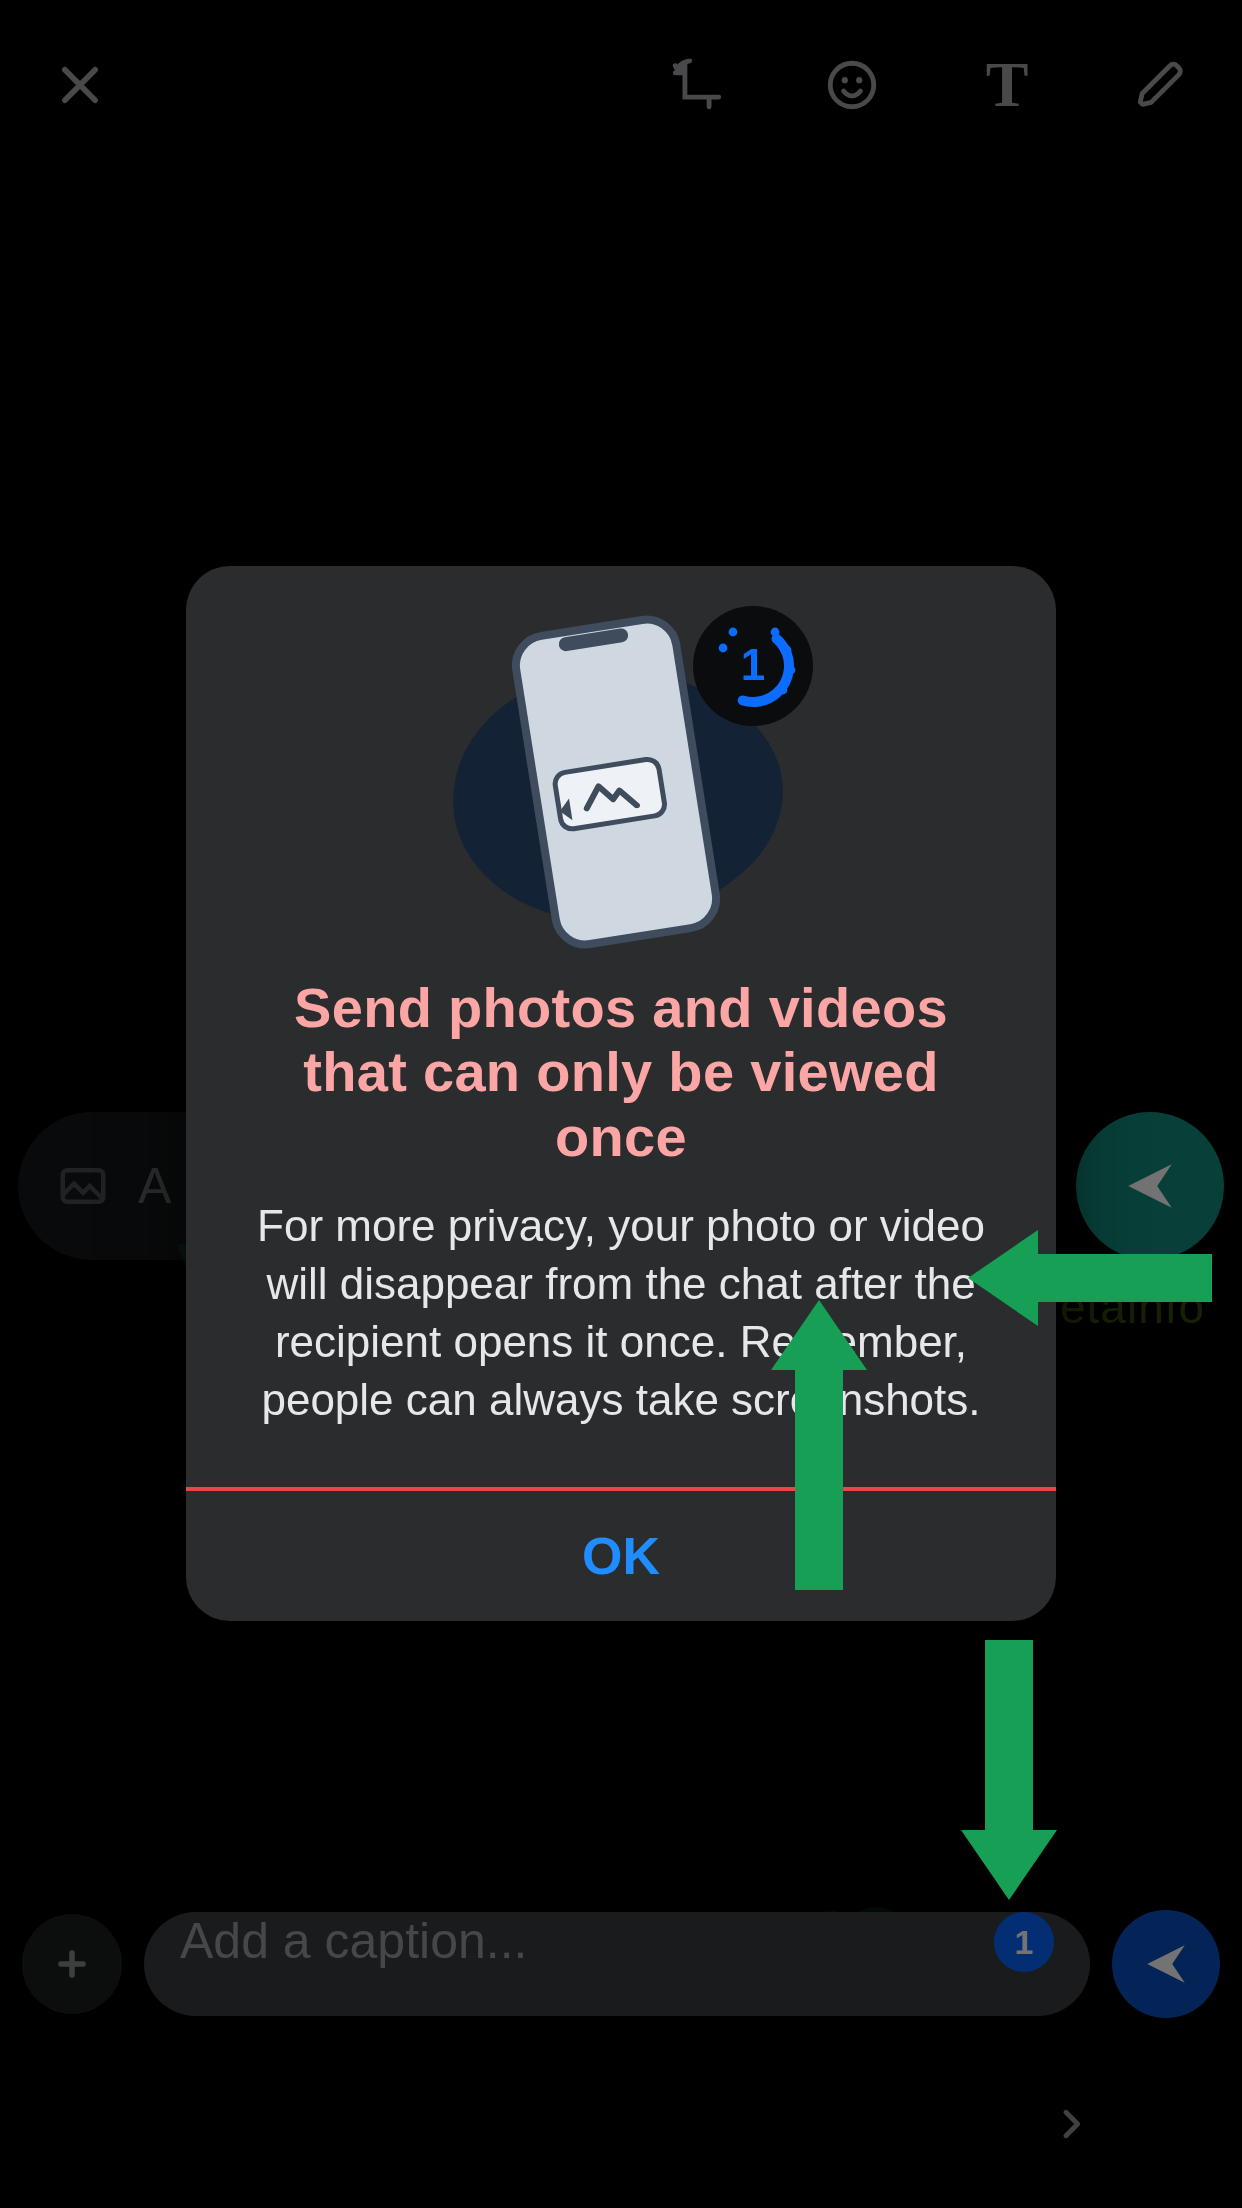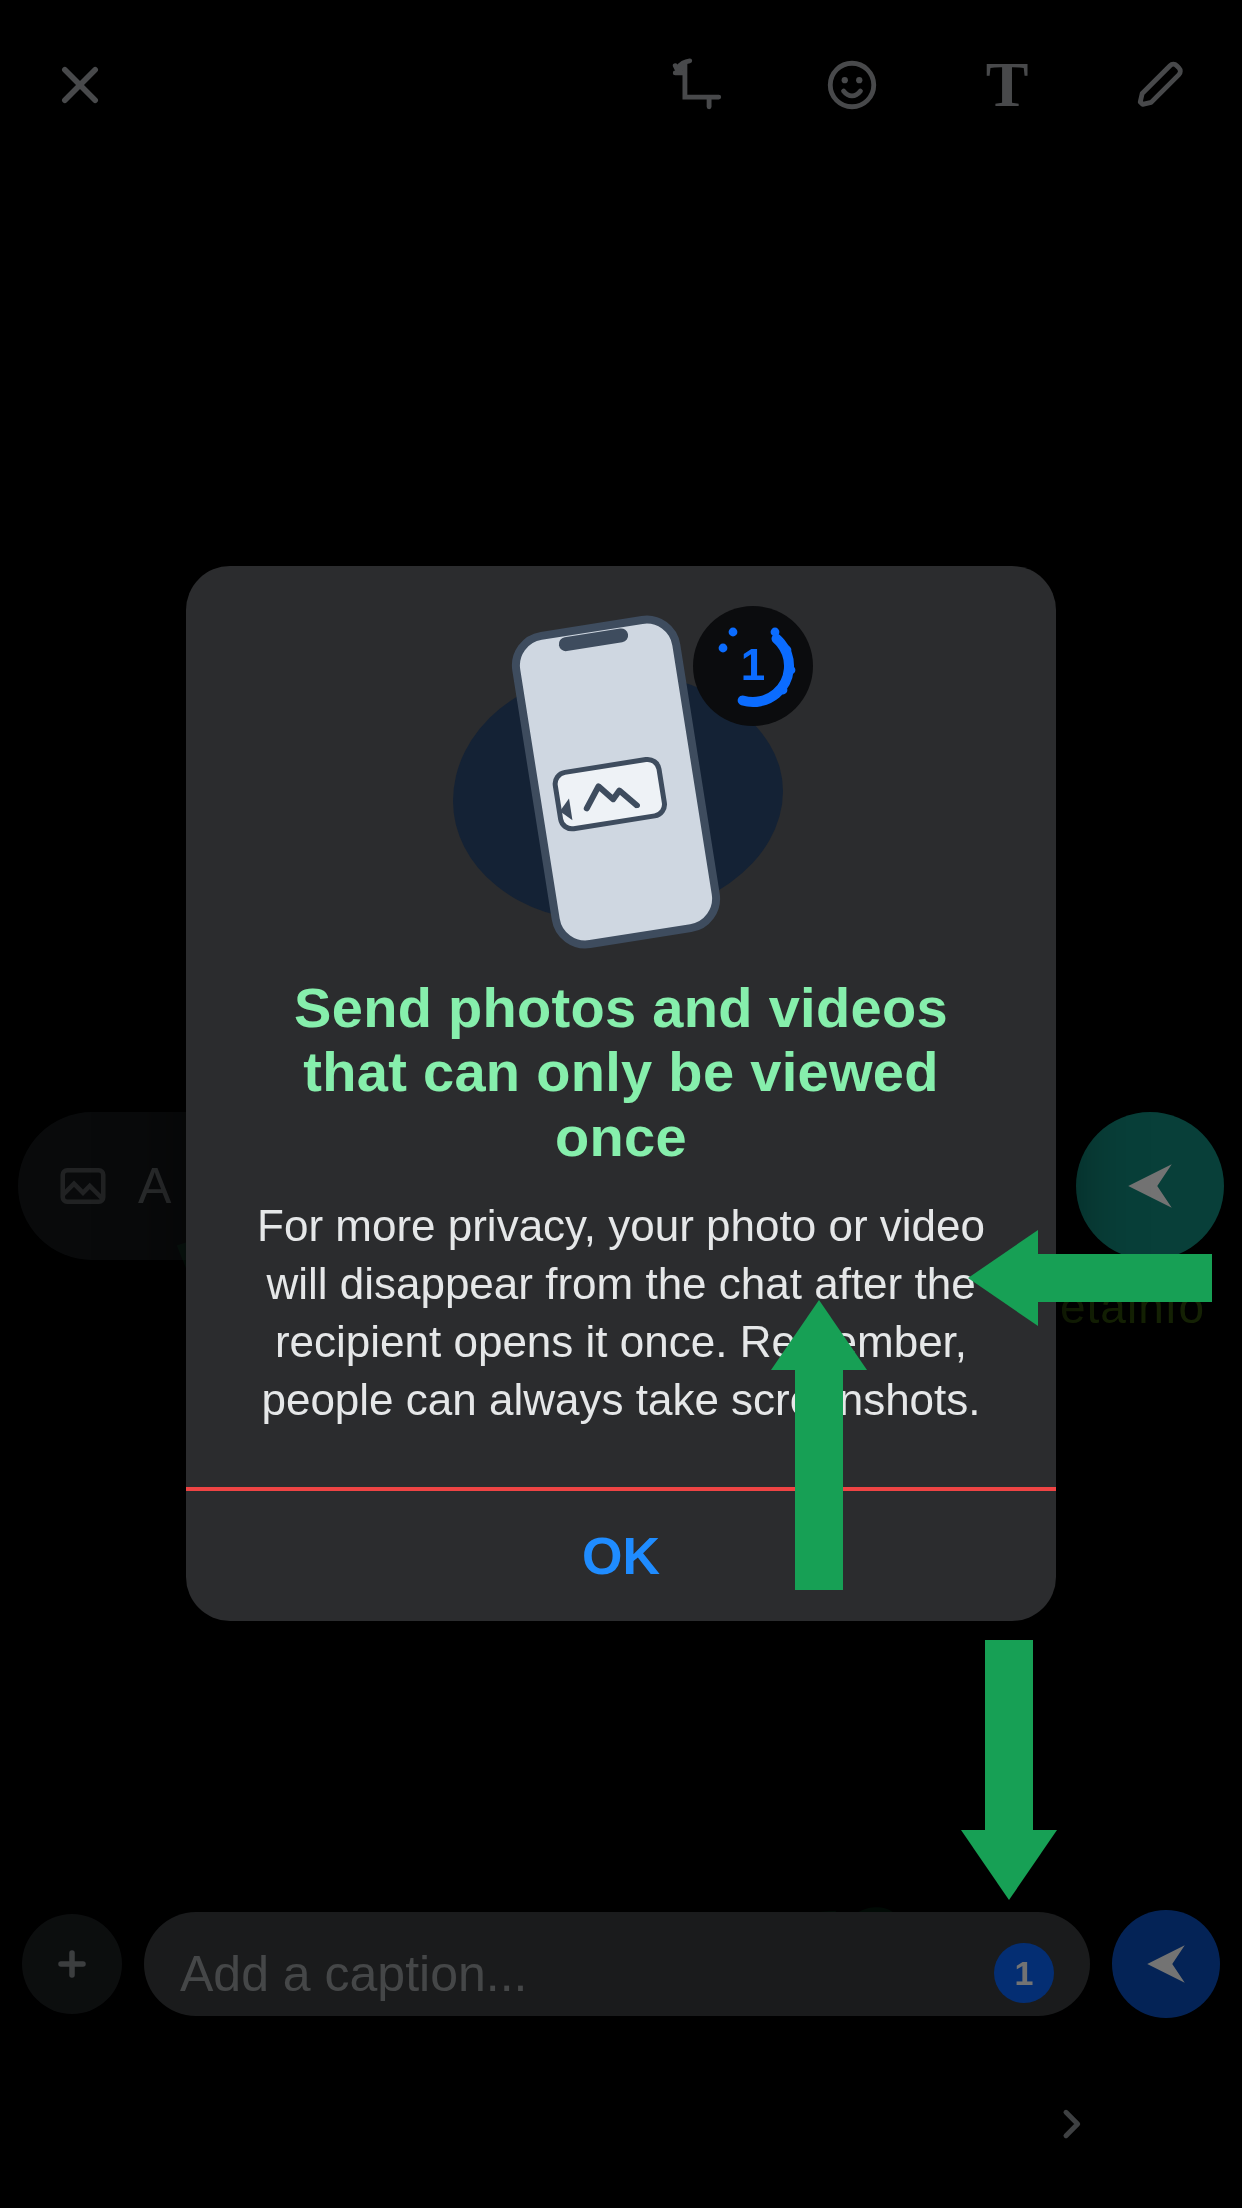--- a/index.html
+++ b/index.html
@@ -93,22 +93,22 @@
     background:#1c1f21;
     display:flex; align-items:center; justify-content:center;
     color:#858a8d;
   }
   .add-btn svg { width:44px; height:44px; }
   .caption-pill {
     flex:1 1 auto;
     height:104px;
     background:#3a3d3f;
     border-radius:52px;
-    display:flex; align-items:flex-end;
-    padding:13px 36px;
+    display:flex; align-items:flex-start;
+    padding:0 36px;
     gap:18px;
   }
   .caption-pill input {
     flex:1 1 auto;
     background:transparent;
     border:none;
     color:#bdbfc1;
     font-size:50px;
     outline:none;
   }
@@ -216,21 +216,21 @@
     border-radius:50%;
     background:#0b0c0e;
     display:flex;align-items:center;justify-content:center;
   }
   .vo-badge svg { width:96px; height:96px; color:#0b6cff; }
 
   .dialog h2 {
     font-size:56px;
     line-height:1.15;
     font-weight:700;
-    color:#86efac;
+    color:#fca5a5;
     text-align:center;
     padding:0 60px 28px;
     letter-spacing:.3px;
   }
   .dialog p.body {
     font-size:44px;
     line-height:1.32;
     font-weight:400;
     color:#e5e7e8;
     text-align:center;

